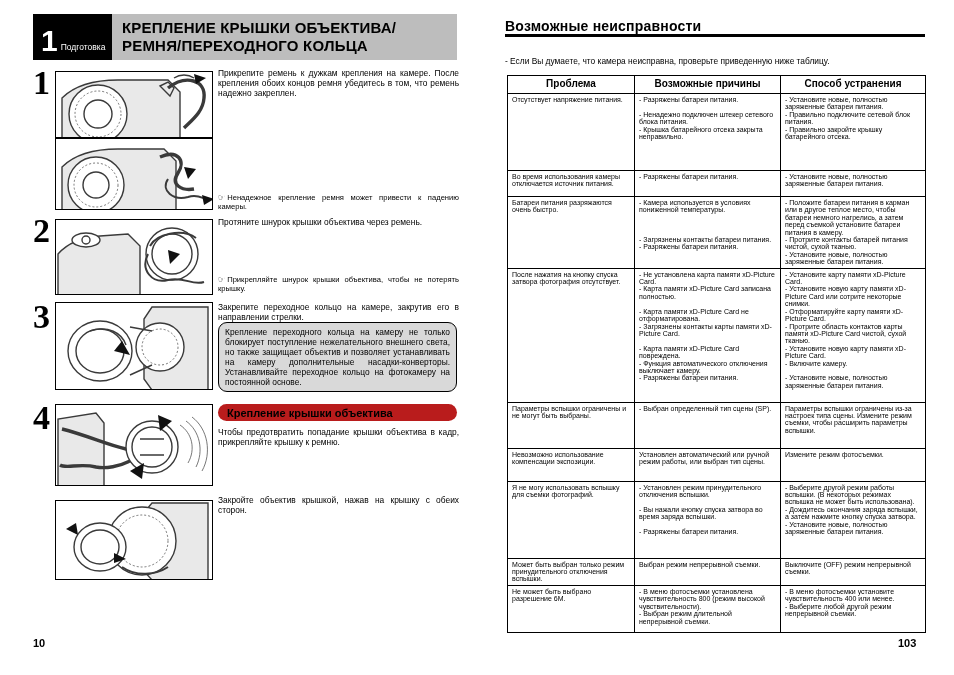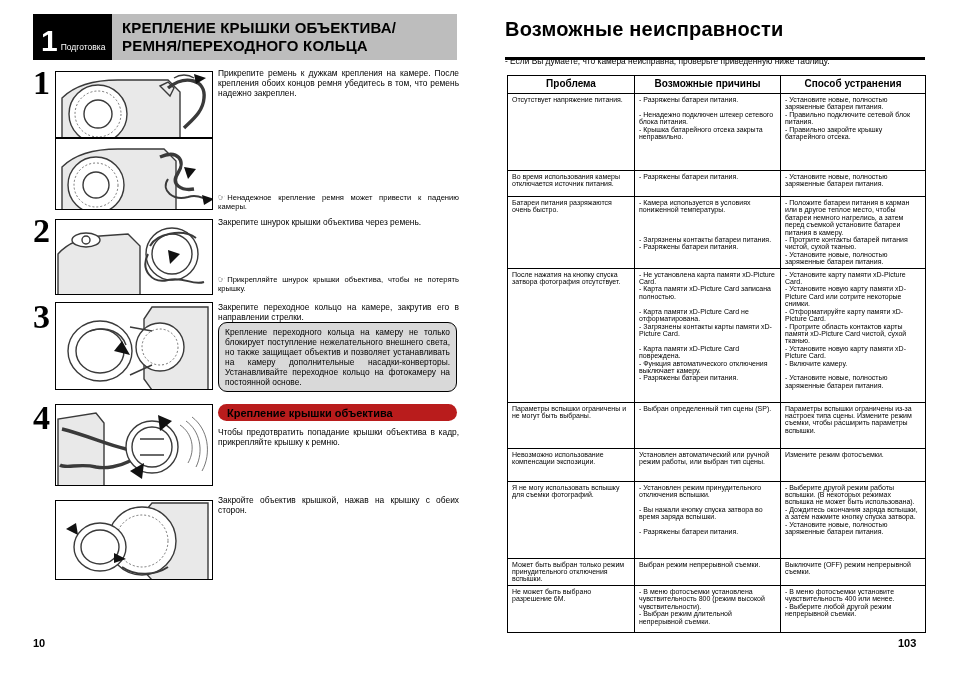--- a/index.html
+++ b/index.html
@@ -30,22 +30,22 @@
     padding:4px 6px;box-sizing:border-box;font-size:8.4px;line-height:10px;text-align:justify;
   }
   .section-pill{
     left:218px;width:239px;height:17px;background:#b91c1c;border-radius:9px;
     display:flex;align-items:center;padding-left:9px;box-sizing:border-box;
     font-size:11px;font-weight:bold;
   }
   .page-num{font-size:11px;font-weight:bold;}
   
   .r-title{
-    left:505px;top:18px;width:420px;font-size:20px;font-weight:bold;
-    border-bottom:3px solid #000;padding-bottom:16px;letter-spacing:.2px;
+    left:505px;top:18px;width:420px;font-size:14px;font-weight:bold;
+    border-bottom:3px solid #000;padding-bottom:0;letter-spacing:.2px;
   }
   .r-sub{left:505px;top:56px;width:420px;font-size:8.4px;}
   table.trouble{
     left:507px;top:75px;width:418px;border-collapse:collapse;table-layout:fixed;
   }
   table.trouble th, table.trouble td{
     border:1px solid #000;vertical-align:top;padding:2px 4px;
     font-size:7px;line-height:7.4px;white-space:pre-line;word-wrap:break-word;
   }
   table.trouble th{
@@ -152,21 +152,21 @@
     <ellipse class="ink" cx="44" cy="46" rx="19" ry="17"></ellipse>
     <path class="cord" d="M66,66 C80,76 100,74 112,66"></path>
     <polygon class="arrow" points="22,34 10,28 20,22"></polygon>
     <polygon class="arrow" points="58,52 70,58 58,62"></polygon>
   </svg>
 </div>
 
 <div class="abs lcol" style="top:68px;">Прикрепите ремень к дужкам крепления на камере. После крепления обоих концов ремня убедитесь в том, что ремень надежно закреплен.</div>
 <div class="abs lcol note" style="top:193px;"><span class="note-icon">☞</span><span>Ненадежное крепление ремня может привести к падению камеры.</span></div>
 
-<div class="abs lcol" style="top:217px;">Закрепите шнурок крышки объектива через ремень.</div>
+<div class="abs lcol" style="top:217px;">Протяните шнурок крышки объектива через ремень.</div>
 <div class="abs lcol note" style="top:275px;"><span class="note-icon">☞</span><span>Прикрепляйте шнурок крышки объектива, чтобы не потерять крышку.</span></div>
 
 <div class="abs lcol" style="top:302px;">Закрепите переходное кольцо на камере, закрутив его в направлении стрелки.</div>
 <div class="abs info-box" style="top:322px;">Крепление переходного кольца на камеру не только блокирует поступление нежелательного внешнего света, но также защищает объектив и позволяет устанавливать на камеру дополнительные насадки-конверторы. Устанавливайте переходное кольцо на фотокамеру на постоянной основе.</div>
 
 <div class="abs section-pill" style="top:404px;">Крепление крышки объектива</div>
 <div class="abs lcol" style="top:427px;">Чтобы предотвратить попадание крышки объектива в кадр, прикрепляйте крышку к ремню.</div>
 <div class="abs lcol" style="top:495px;">Закройте объектив крышкой, нажав на крышку с обеих сторон.</div>
 
 <div class="abs page-num" style="left:33px;top:637px;">10</div>

